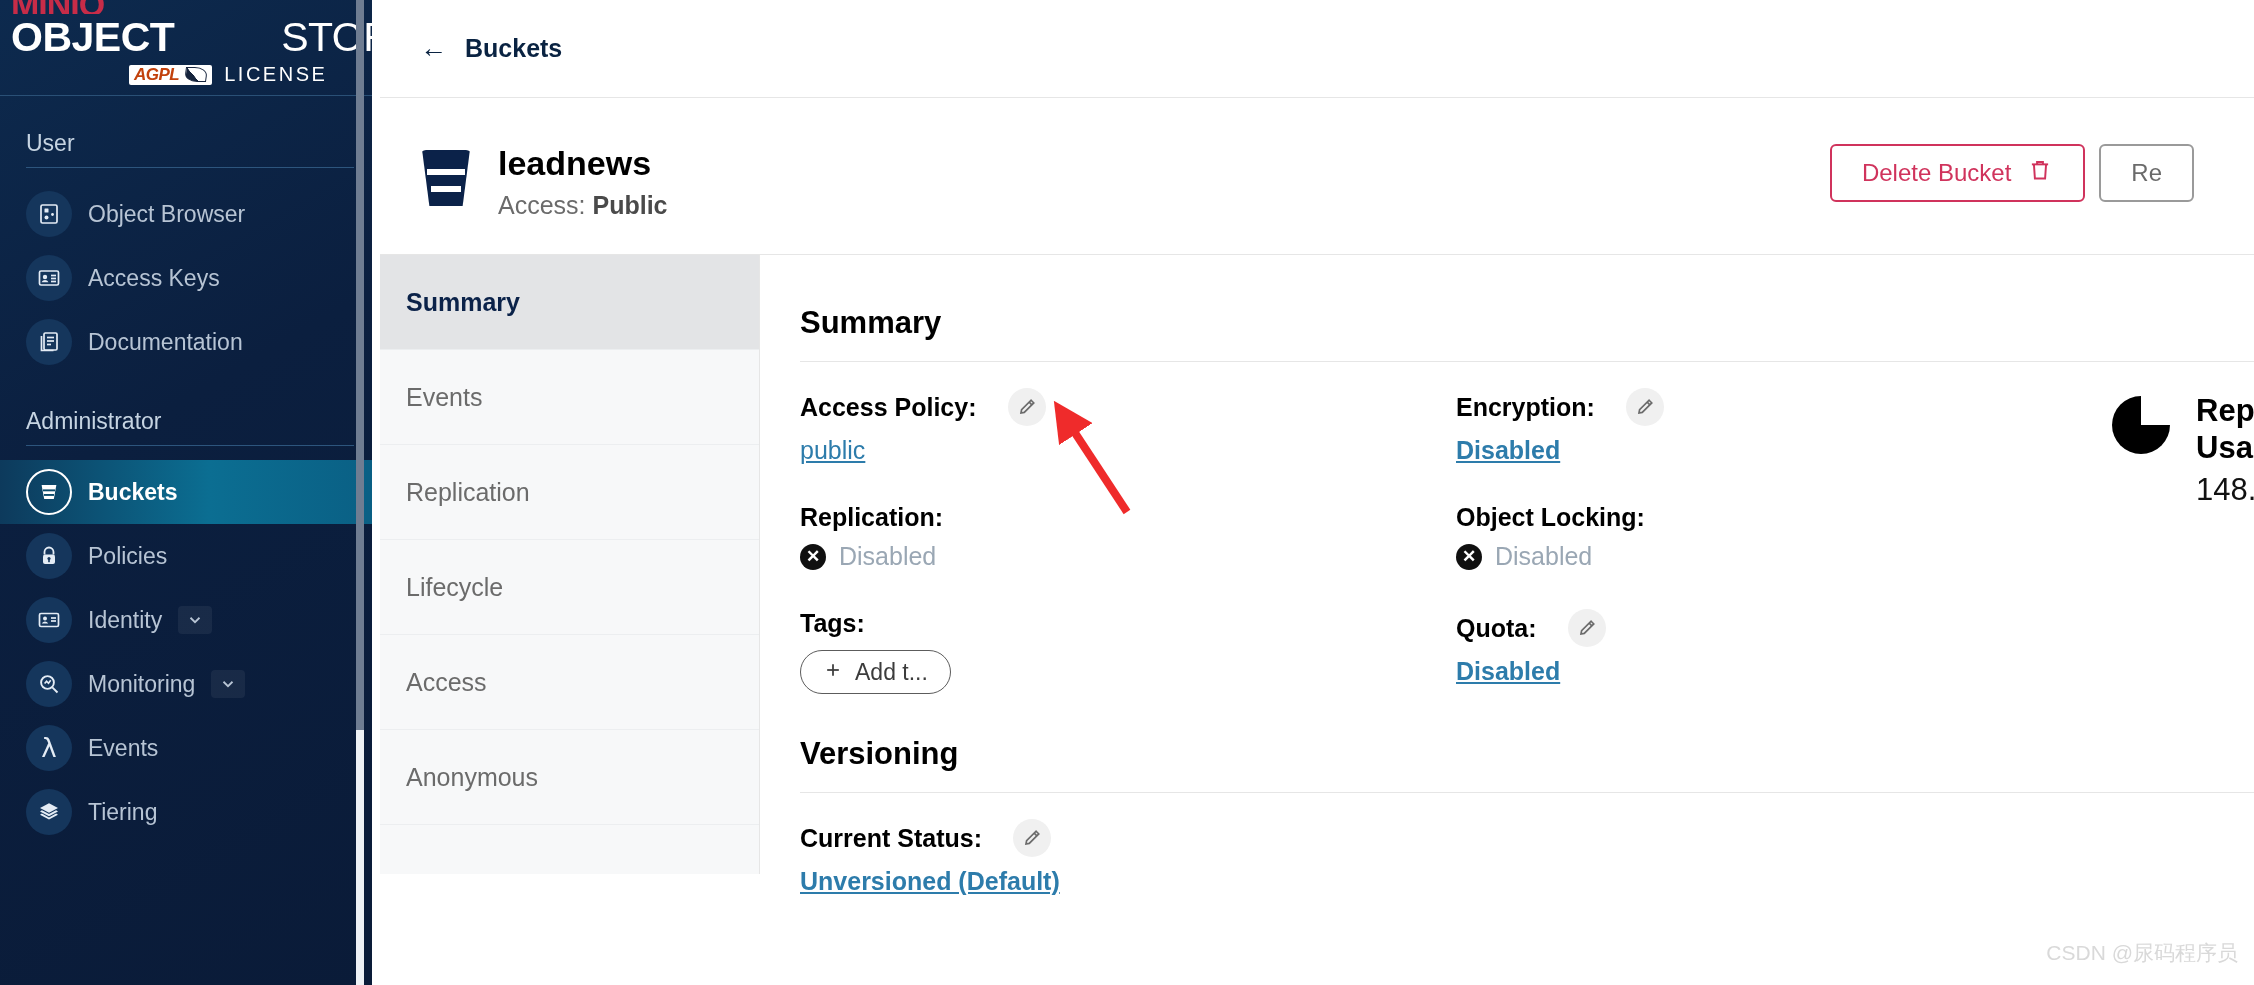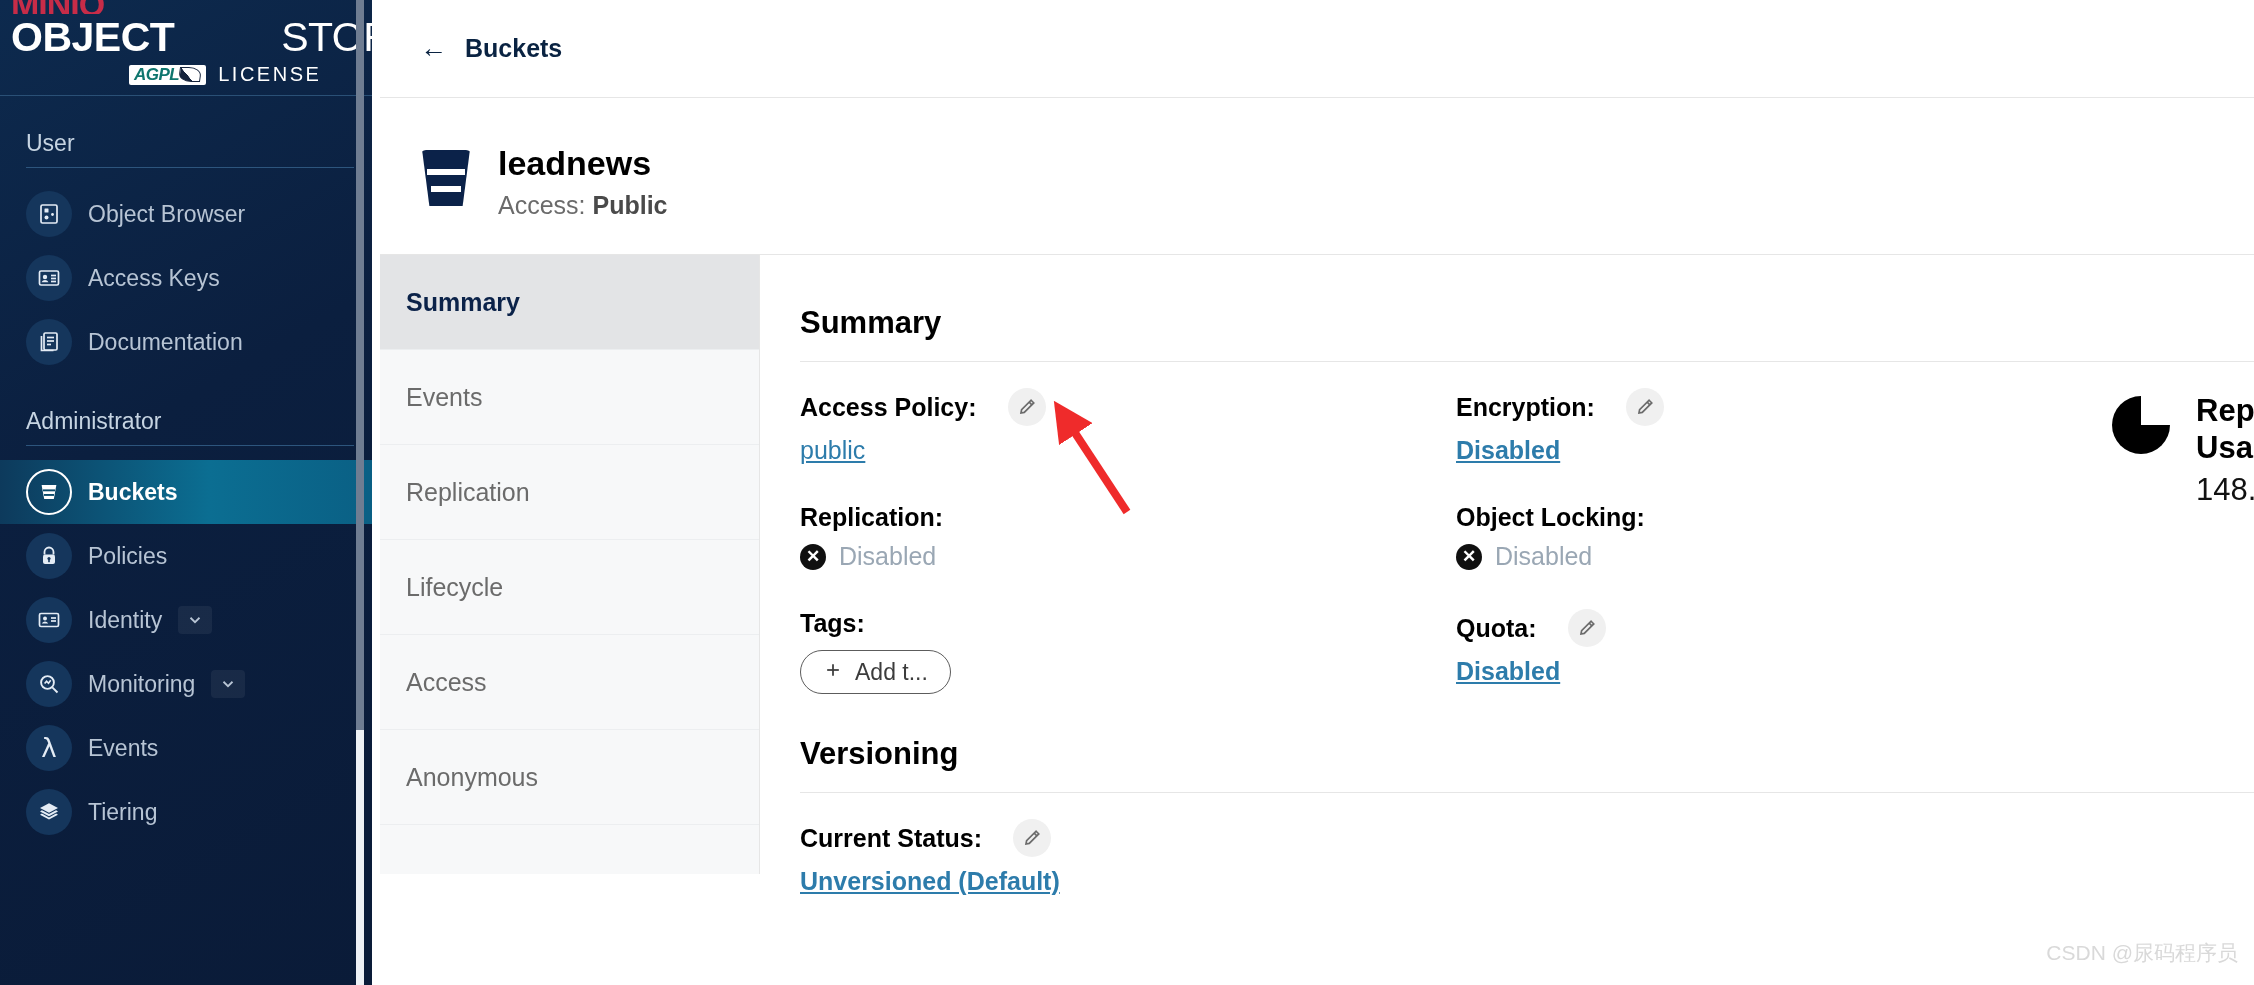--- a/index.html
+++ b/index.html
@@ -35,24 +35,24 @@
     font-size: 41px; line-height: 1.05; letter-spacing: -0.5px;
     color: #ffffff; white-space: nowrap; margin-top: 2px;
   }
   .logo-objstore b { font-weight: bold; }
   .logo-objstore span.thin { font-weight: normal; margin-left: 48px; }
   .logo-license {
     display: flex; align-items: center; gap: 12px;
     margin-top: 4px; padding-left: 118px;
   }
   .agpl-badge {
-    background: #ffffff; color: #0f766e;
+    background: #ffffff; color: #c2410c;
     font-size: 17px; font-weight: bold; font-style: italic;
     padding: 1px 5px 2px 5px; border-radius: 2px;
-    letter-spacing: -0.5px; display: flex; align-items: center; gap: 0;
+    letter-spacing: -0.5px; display: flex; align-items: center; gap: 6px;
     line-height: 1;
   }
   .agpl-badge .swoosh {
     display: inline-block; width: 22px; height: 15px;
     border-radius: 0 60% 0 60%;
     background: linear-gradient(45deg, #16243d 40%, #ffffff 41%);
     border: 1.6px solid #16243d;
     transform: skewX(-8deg);
   }
   .logo-license .lic-text {
@@ -396,20 +396,35 @@
           <span class="l2"></span>
         </span>
         <div class="bucket-text">
           <div class="bucket-name">leadnews</div>
           <div class="bucket-access">
             <span>Access:</span>
             <b>Public</b>
           </div>
         </div>
 
+        <div class="head-actions">
+          <div class="btn btn-danger">
+            <span>Delete Bucket</span>
+            <span>
+              <svg width="26" height="26" viewBox="0 0 24 24" fill="none" stroke="currentColor" stroke-width="1.8">
+                <path d="M4.5 6.8h15"></path>
+                <path d="M9.3 6.8V4.6h5.4v2.2"></path>
+                <path d="M6.4 6.8l.9 13h9.4l.9-13"></path>
+              </svg>
+            </span>
+          </div>
+          <div class="btn btn-plain">
+            <span>Re</span>
+          </div>
+        </div>
       </div>
     </div>
 
     <div class="panel">
 
       <nav class="tabcol">
         <div class="tab active">
           <span>Summary</span>
         </div>
         <div class="tab">

